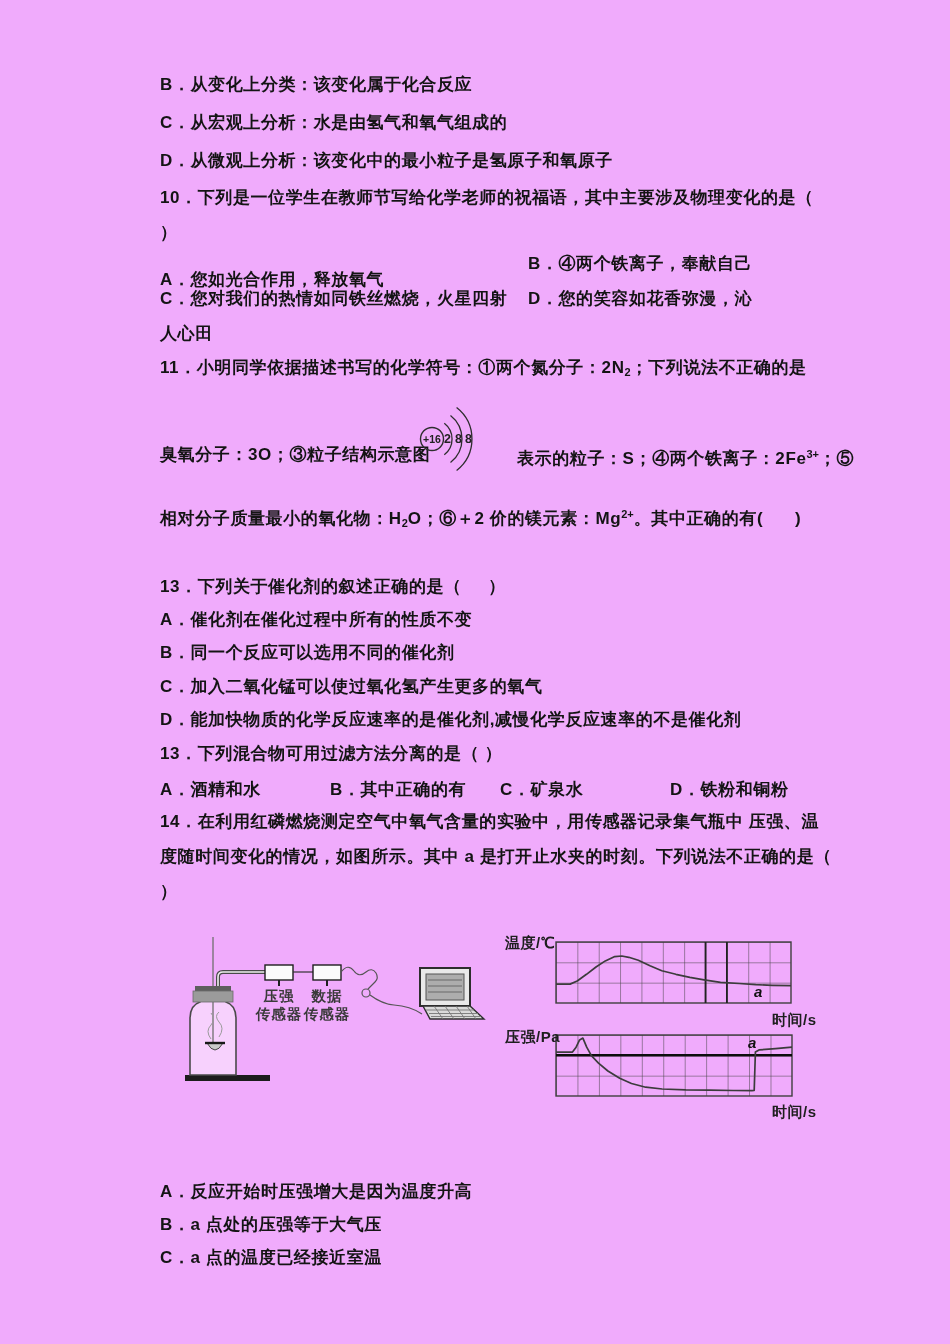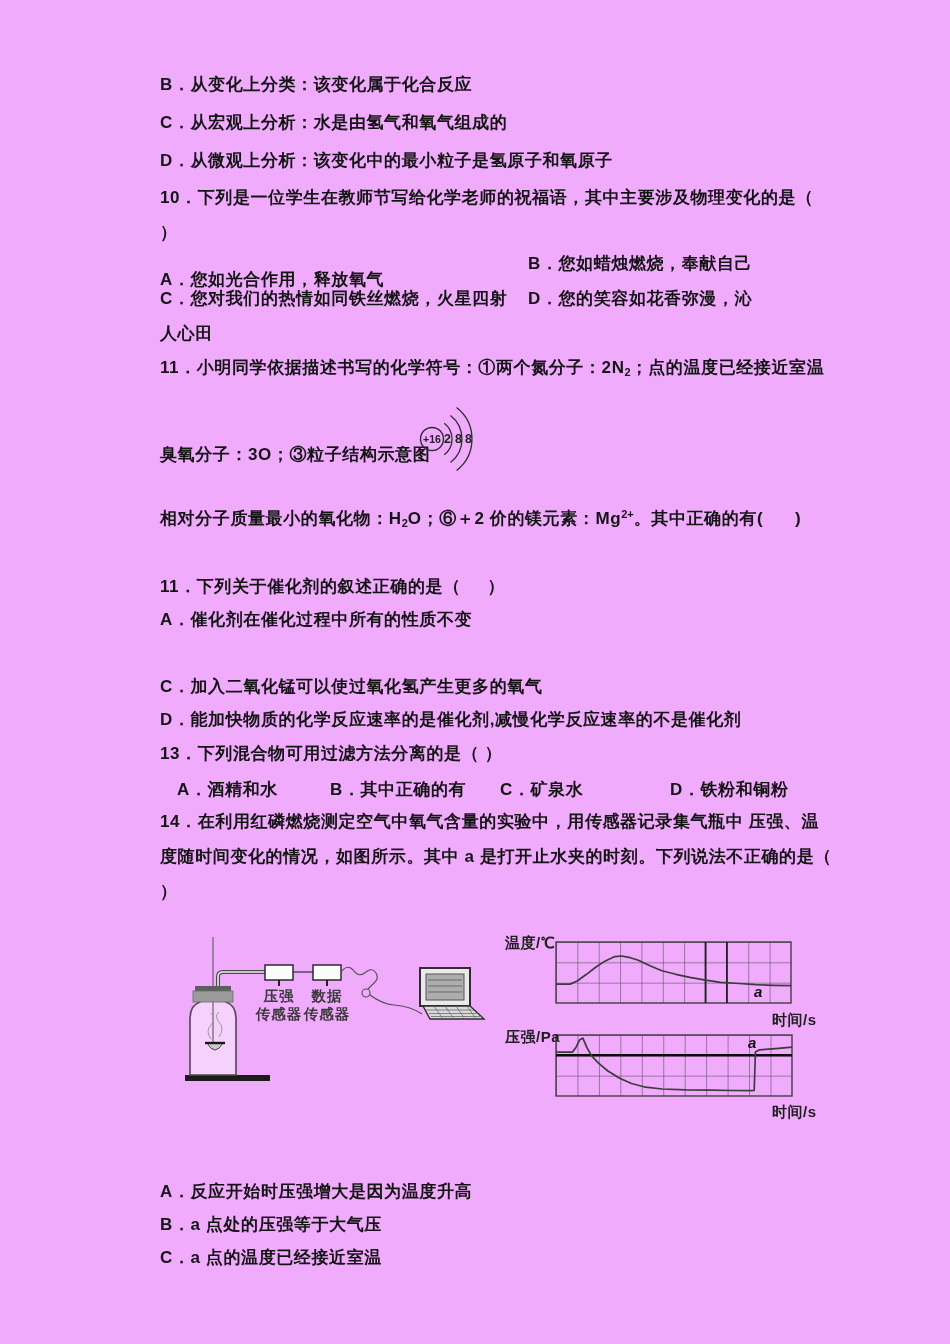--- a/index.html
+++ b/index.html
@@ -22,51 +22,53 @@
 
 <div class="page">
 
   <div class="ln" style="left:160px;top:73px">B．从变化上分类：该变化属于化合反应</div>
   <div class="ln" style="left:160px;top:111px">C．从宏观上分析：水是由氢气和氧气组成的</div>
   <div class="ln" style="left:160px;top:149px">D．从微观上分析：该变化中的最小粒子是氢原子和氧原子</div>
 
   <div class="ln" style="left:160px;top:186px">10．下列是一位学生在教师节写给化学老师的祝福语，其中主要涉及物理变化的是（</div>
   <div class="ln" style="left:160px;top:221px">）</div>
   <div class="ln" style="left:160px;top:268px">A．您如光合作用，释放氧气</div>
-  <div class="ln" style="left:528px;top:252px">B．您如蜡烛燃烧，奉献自己</div>
+  <div class="ln" style="left:528px;top:252px">B．④两个铁离子，奉献自己</div>
   <div class="ln" style="left:160px;top:287px">C．您对我们的热情如同铁丝燃烧，火星四射</div>
   <div class="ln" style="left:528px;top:287px">D．您的笑容如花香弥漫，沁</div>
   <div class="ln" style="left:160px;top:322px">人心田</div>
 
-  <div class="ln" style="left:160px;top:356px"><span>11．小明同学依据描述书写的化学符号：①两个氮分子：2N</span><sub>2</sub><span>；点的温度已经接近室温</span></div>
+  <div class="ln" style="left:160px;top:356px"><span>11．小明同学依据描述书写的化学符号：①两个氮分子：2N</span><sub>2</sub><span>；下列说法不正确的是</span></div>
 
   <div class="ln" style="left:160px;top:443px">臭氧分子：3O；③粒子结构示意图</div>
 
   <svg class="fig" style="left:407px;top:402px" width="112" height="80" viewBox="0 0 112 80">
     <circle cx="25" cy="37" r="11.5" fill="none" stroke="#2d2d2d" stroke-width="1.4"></circle>
     <text x="25" y="41" text-anchor="middle" class="nucl">+16</text>
     <path d="M37.3,21.2 A20,20 0 0 1 37.3,52.8" fill="none" stroke="#2d2d2d" stroke-width="1.3"></path>
     <path d="M43.5,13.4 A30,30 0 0 1 43.5,60.6" fill="none" stroke="#2d2d2d" stroke-width="1.3"></path>
     <path d="M49.6,5.5 A40,40 0 0 1 49.6,68.5" fill="none" stroke="#2d2d2d" stroke-width="1.3"></path>
     <text x="37" y="41" class="shellnum">2</text>
     <text x="48" y="41" class="shellnum">8</text>
     <text x="58" y="41" class="shellnum">8</text>
   </svg>
 
+  <div class="ln" style="left:517px;top:443px"><span>表示的粒子：S；④两个铁离子：2Fe</span><sup>3+</sup><span>；⑤</span></div>
 
   <div class="ln" style="left:160px;top:503px"><span>相对分子质量最小的氧化物：H</span><sub>2</sub><span>O；⑥＋2 价的镁元素：Mg</span><sup>2+</sup><span>。其中正确的有(      )</span></div>
 
 
-  <div class="ln" style="left:160px;top:575px">11．下列关于催化剂的叙述正确的是（     ）</div>
+  <div class="ln" style="left:160px;top:575px">13．下列关于催化剂的叙述正确的是（     ）</div>
   <div class="ln" style="left:160px;top:608px">A．催化剂在催化过程中所有的性质不变</div>
+  <div class="ln" style="left:160px;top:641px">B．同一个反应可以选用不同的催化剂</div>
   <div class="ln" style="left:160px;top:708px">D．能加快物质的化学反应速率的是催化剂,减慢化学反应速率的不是催化剂</div>
   <div class="ln" style="left:160px;top:675px">C．加入二氧化锰可以使过氧化氢产生更多的氧气</div>
 
   <div class="ln" style="left:160px;top:742px">13．下列混合物可用过滤方法分离的是（ ）</div>
-  <div class="ln" style="left:177px;top:778px">A．酒精和水</div>
+  <div class="ln" style="left:160px;top:778px">A．酒精和水</div>
   <div class="ln" style="left:330px;top:778px">B．其中正确的有</div>
   <div class="ln" style="left:500px;top:778px">C．矿泉水</div>
   <div class="ln" style="left:670px;top:778px">D．铁粉和铜粉</div>
 
   <div class="ln" style="left:160px;top:810px">14．在利用红磷燃烧测定空气中氧气含量的实验中，用传感器记录集气瓶中 压强、温</div>
   <div class="ln" style="left:160px;top:845px">度随时间变化的情况，如图所示。其中 a 是打开止水夹的时刻。下列说法不正确的是（</div>
   <div class="ln" style="left:160px;top:880px">）</div>
 
   <svg class="fig" style="left:180px;top:925px" width="320" height="192" viewBox="0 0 320 192">
     <rect x="5" y="150" width="85" height="6" fill="#1c1c1c"></rect>

